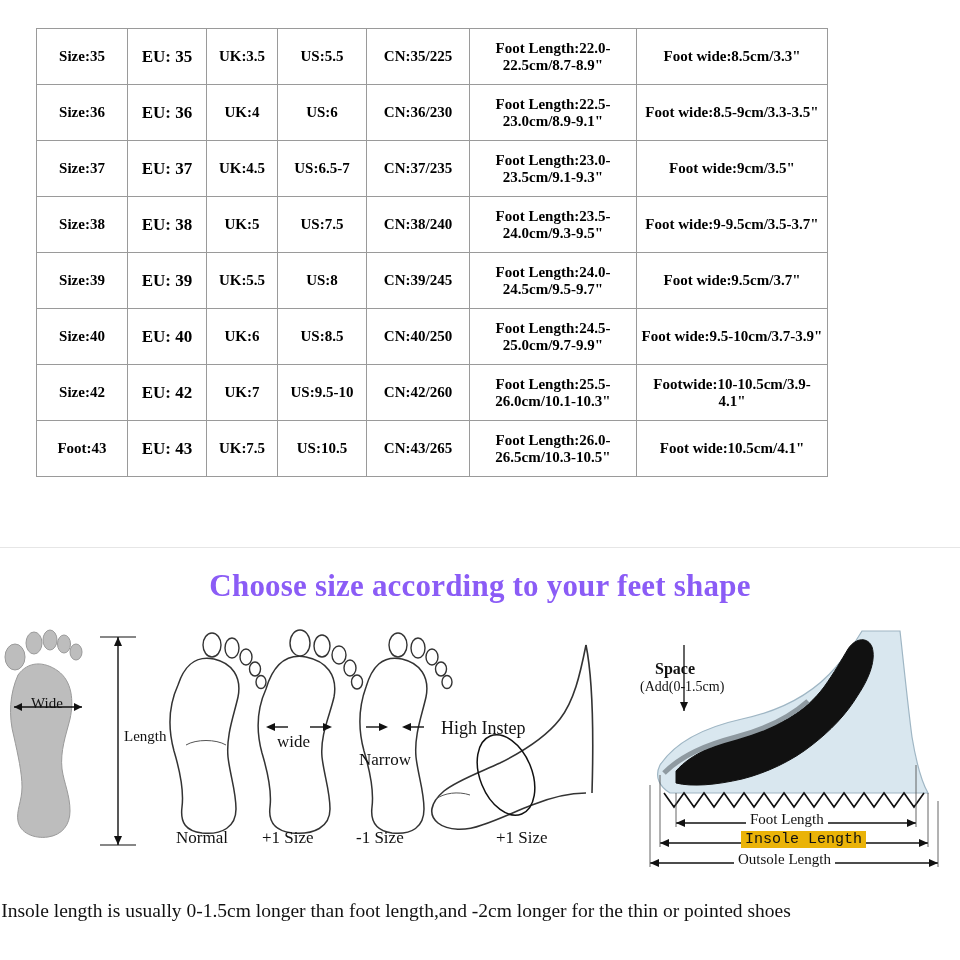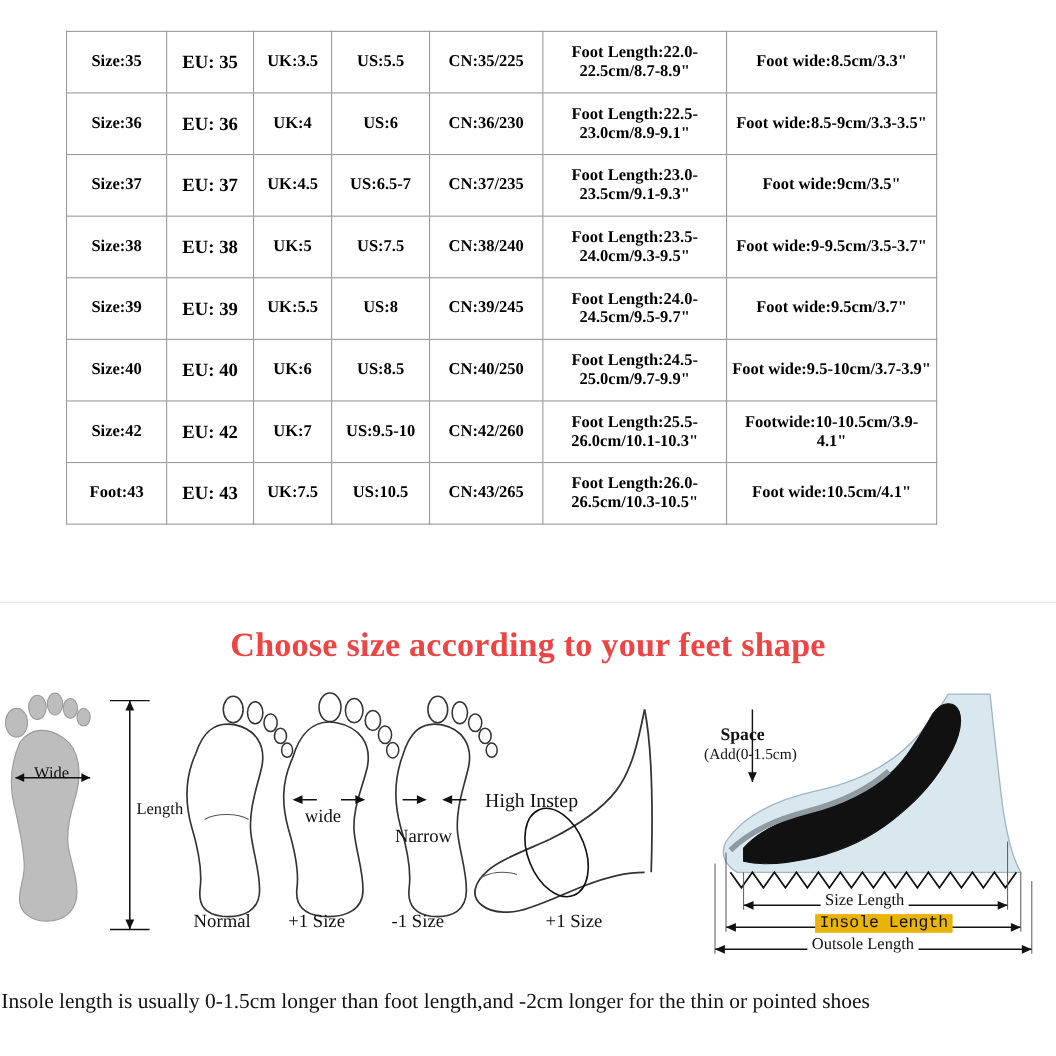--- a/index.html
+++ b/index.html
@@ -17,21 +17,21 @@
   }
   .page {
     width: 960px;
     height: 960px;
     position: relative;
   }
 
   
   .size-table-wrap {
     position: absolute;
-    left: 60px;
+    left: 36px;
     top: 28px;
     width: 742px;
   }
   table.size-table {
     border-collapse: collapse;
     width: 742px;
     table-layout: fixed;
   }
   table.size-table td {
     border: 1px solid #9a9a9a;
@@ -54,21 +54,21 @@
   table.size-table td.c5 { width: 160px; font-size: 15px; }
   table.size-table td.c6 { width: 184px; font-size: 15px; }
 
   
   .headline {
     position: absolute;
     left: 0;
     top: 568px;
     width: 960px;
     text-align: center;
-    color: #ef4444;
+    color: #8b5cf6;
     font-family: "Liberation Serif", serif;
     font-weight: bold;
     font-size: 31px;
     letter-spacing: 0.2px;
   }
 
   
   .diagram {
     position: absolute;
     left: 0;
@@ -325,20 +325,20 @@
     <span class="cap" style="left:277px; top:117px;">wide</span>
     <span class="cap" style="left:262px; top:213px;">+1 Size</span>
     <span class="cap" style="left:359px; top:123px;margin-top:12px;">Narrow</span>
     <span class="cap" style="left:356px; top:213px;">-1 Size</span>
 
     <span class="cap" style="left:441px; top:103px; font-size:18px;">High Instep</span>
     <span class="cap" style="left:496px; top:213px;">+1 Size</span>
 
     <span class="cap" style="left:655px; top:45px; font-weight:bold; font-size:16px;">Space</span>
     <span class="cap" style="left:640px; top:64px; font-size:14px;">(Add(0-1.5cm)</span>
-    <span class="cap" style="left:746px; top:196px; font-size:15px; background:#fff; padding:0 4px;">Size Length</span>
+    <span class="cap" style="left:746px; top:196px; font-size:15px; background:#fff; padding:0 4px;">Foot Length</span>
     <span class="cap" style="left:741px; top:216px; font-size:15px; background:#eab308; padding:0 4px;font-family:Liberation Mono, monospace;">Insole Length</span>
     <span class="cap" style="left:734px; top:236px; font-size:15px; background:#fff; padding:0 4px;">Outsole Length</span>
   </div>
 
   <div class="footnote">Insole length is usually 0-1.5cm longer than foot length,and -2cm longer for the thin or pointed shoes</div>
 
 </div>
 
 </body></html>

